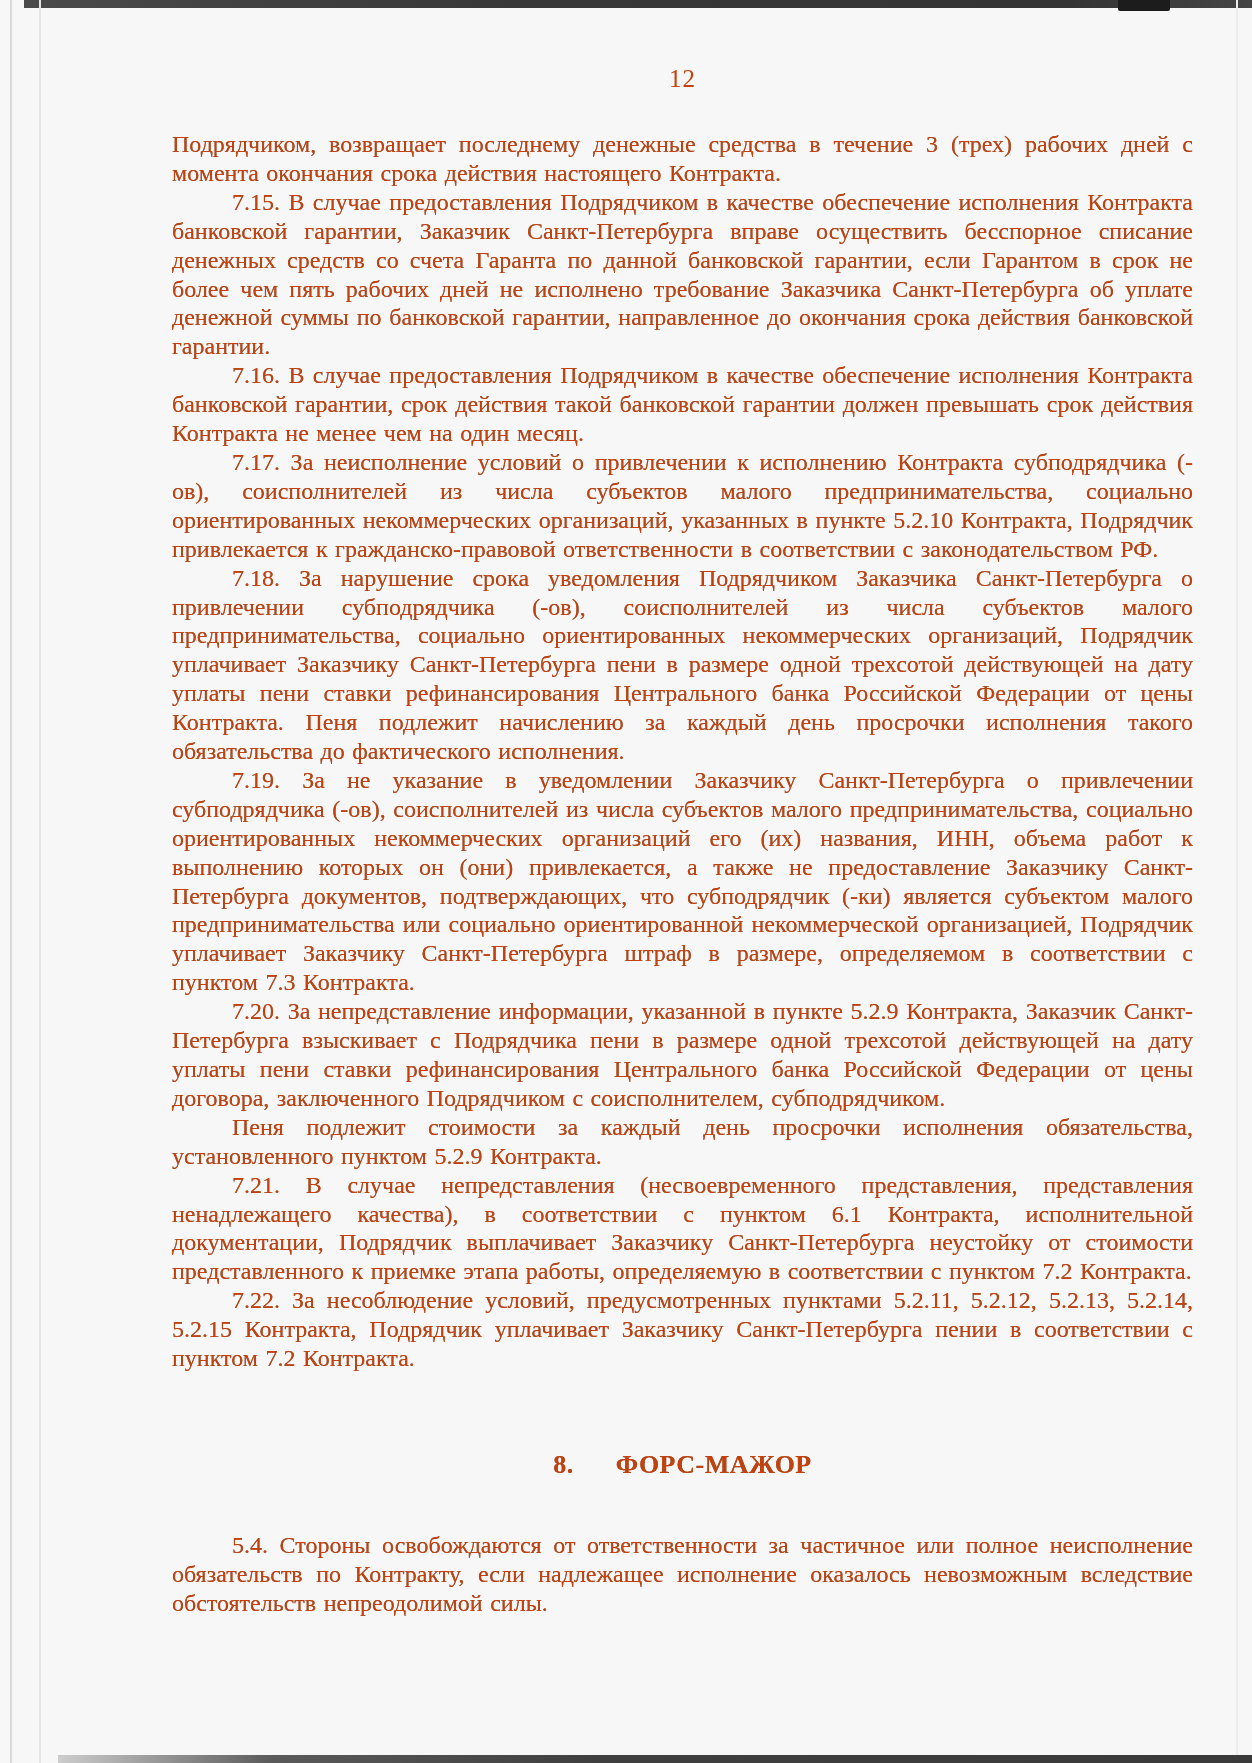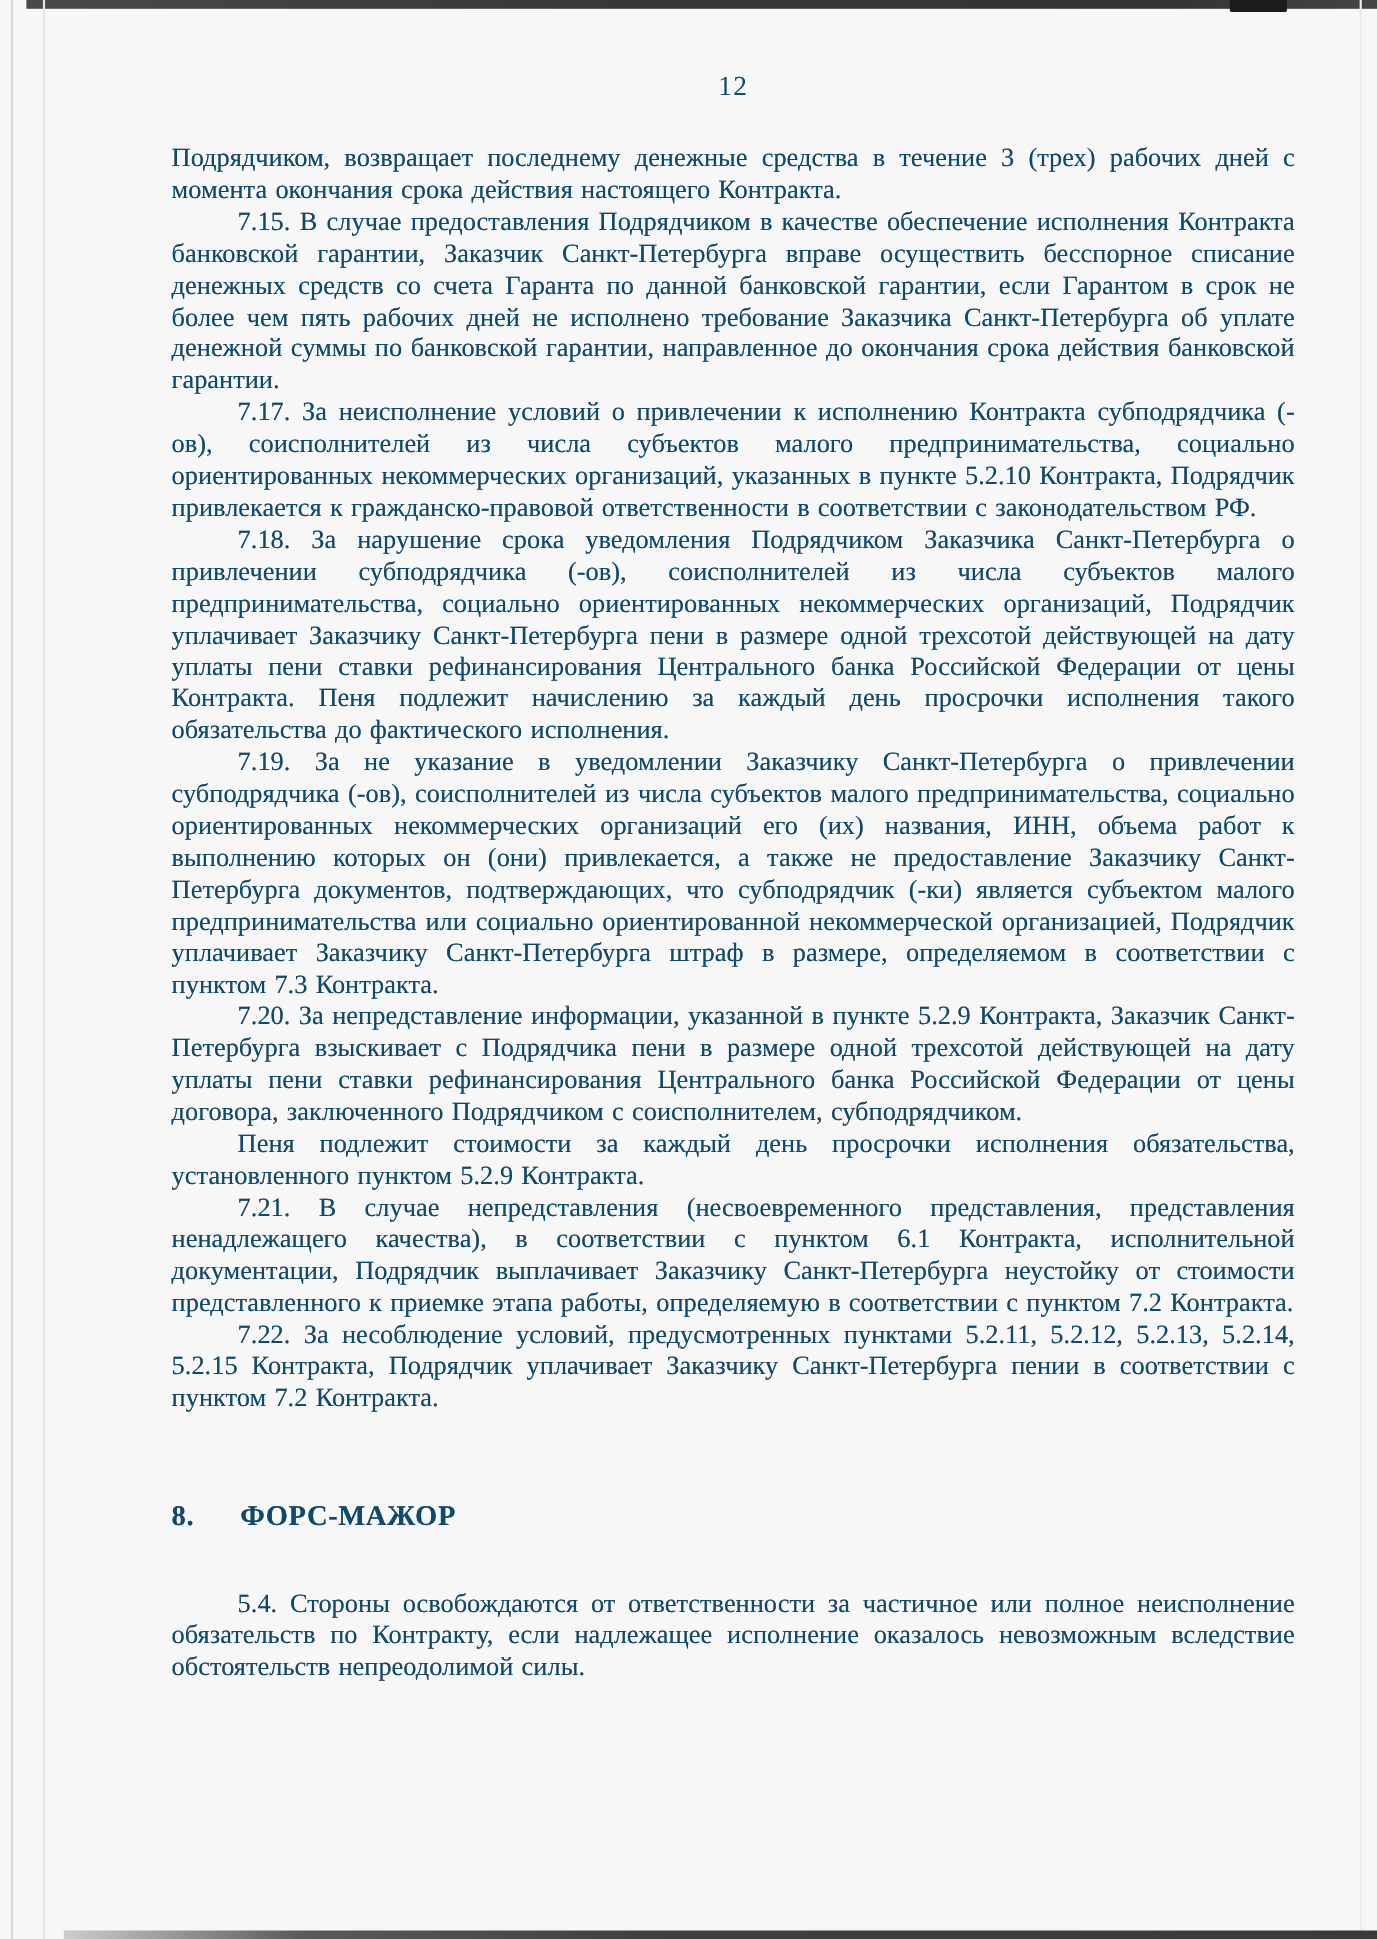--- a/index.html
+++ b/index.html
@@ -37,24 +37,24 @@
     position: absolute; top: 0; bottom: 0; left: 39px; width: 2px;
     background: #e5e5e5;
   }
   .vline-right {
     position: absolute; top: 0; bottom: 0; left: 1236px; width: 2px;
     background: #ededed;
   }
   
   .content {
     position: absolute;
-    left: 156px;
+    left: 172px;
     top: 64px;
     width: 1021px;
-    color: #0c4a6e;
+    color: #c2410c;
     filter: blur(0.3px);
   }
   .page-number {
     text-align: center;
     font-size: 25px;
     line-height: 30px;
     margin: 0 0 13px 0;
     letter-spacing: 1px;
   }
   .para {
@@ -62,21 +62,21 @@
     font-size: 24px;
     line-height: 28.9px;
     text-align: justify;
     text-indent: 60px;
     word-spacing: 1.5px;
     text-shadow: 0 0 0.6px rgba(40,40,40,0.55);
   }
   .para.no-indent { text-indent: 0; margin-top: 36px; }
   .section-heading {
     margin: 77px 0 51px 0;
-    text-align: left;
+    text-align: center;
     font-size: 26px;
     line-height: 30px;
     font-weight: bold;
     letter-spacing: 0.5px;
     text-shadow: 0 0 0.6px rgba(40,40,40,0.6);
   }
   .section-heading .section-num { margin-right: 42px; }
 </style>
 </head>
 <body>
@@ -87,20 +87,21 @@
   <div class="edge-top-blob"></div>
   <div class="vline-outer"></div>
   <div class="vline-inner"></div>
   <div class="vline-right"></div>
 
   <div class="content">
     <div class="page-number">12</div>
 
     <p class="para no-indent">Подрядчиком, возвращает последнему денежные средства в течение 3 (трех) рабочих дней с момента окончания срока действия настоящего Контракта.</p>
     <p class="para">7.15. В случае предоставления Подрядчиком в качестве обеспечение исполнения Контракта банковской гарантии, Заказчик Санкт-Петербурга вправе осуществить бесспорное списание денежных средств со счета Гаранта по данной банковской гарантии, если Гарантом в срок не более чем пять рабочих дней не исполнено требование Заказчика Санкт-Петербурга об уплате денежной суммы по банковской гарантии, направленное до окончания срока действия банковской гарантии.</p>
+    <p class="para">7.16. В случае предоставления Подрядчиком в качестве обеспечение исполнения Контракта банковской гарантии, срок действия такой банковской гарантии должен превышать срок действия Контракта не менее чем на один месяц.</p>
     <p class="para">7.17. За неисполнение условий о привлечении к исполнению Контракта субподрядчика (-ов), соисполнителей из числа субъектов малого предпринимательства, социально ориентированных некоммерческих организаций, указанных в пункте 5.2.10 Контракта, Подрядчик привлекается к гражданско-правовой ответственности в соответствии с законодательством РФ.</p>
     <p class="para">7.18. За нарушение срока уведомления Подрядчиком Заказчика Санкт-Петербурга о привлечении субподрядчика (-ов), соисполнителей из числа субъектов малого предпринимательства, социально ориентированных некоммерческих организаций, Подрядчик уплачивает Заказчику Санкт-Петербурга пени в размере одной трехсотой действующей на дату уплаты пени ставки рефинансирования Центрального банка Российской Федерации от цены Контракта. Пеня подлежит начислению за каждый день просрочки исполнения такого обязательства до фактического исполнения.</p>
     <p class="para">7.19. За не указание в уведомлении Заказчику Санкт-Петербурга о привлечении субподрядчика (-ов), соисполнителей из числа субъектов малого предпринимательства, социально ориентированных некоммерческих организаций его (их) названия, ИНН, объема работ к выполнению которых он (они) привлекается, а также не предоставление Заказчику Санкт-Петербурга документов, подтверждающих, что субподрядчик (-ки) является субъектом малого предпринимательства или социально ориентированной некоммерческой организацией, Подрядчик уплачивает Заказчику Санкт-Петербурга штраф в размере, определяемом в соответствии с пунктом 7.3 Контракта.</p>
     <p class="para">7.20. За непредставление информации, указанной в пункте 5.2.9 Контракта, Заказчик Санкт-Петербурга взыскивает с Подрядчика пени в размере одной трехсотой действующей на дату уплаты пени ставки рефинансирования Центрального банка Российской Федерации от цены договора, заключенного Подрядчиком с соисполнителем, субподрядчиком.</p>
     <p class="para">Пеня подлежит стоимости за каждый день просрочки исполнения обязательства, установленного пунктом 5.2.9 Контракта.</p>
     <p class="para">7.21. В случае непредставления (несвоевременного представления, представления ненадлежащего качества), в соответствии с пунктом 6.1 Контракта, исполнительной документации, Подрядчик выплачивает Заказчику Санкт-Петербурга неустойку от стоимости представленного к приемке этапа работы, определяемую в соответствии с пунктом 7.2 Контракта.</p>
     <p class="para">7.22. За несоблюдение условий, предусмотренных пунктами 5.2.11, 5.2.12, 5.2.13, 5.2.14, 5.2.15 Контракта, Подрядчик уплачивает Заказчику Санкт-Петербурга пении в соответствии с пунктом 7.2 Контракта.</p>
 
     <h2 class="section-heading">
       <span class="section-num">8.</span><span class="section-title">ФОРС-МАЖОР</span>

